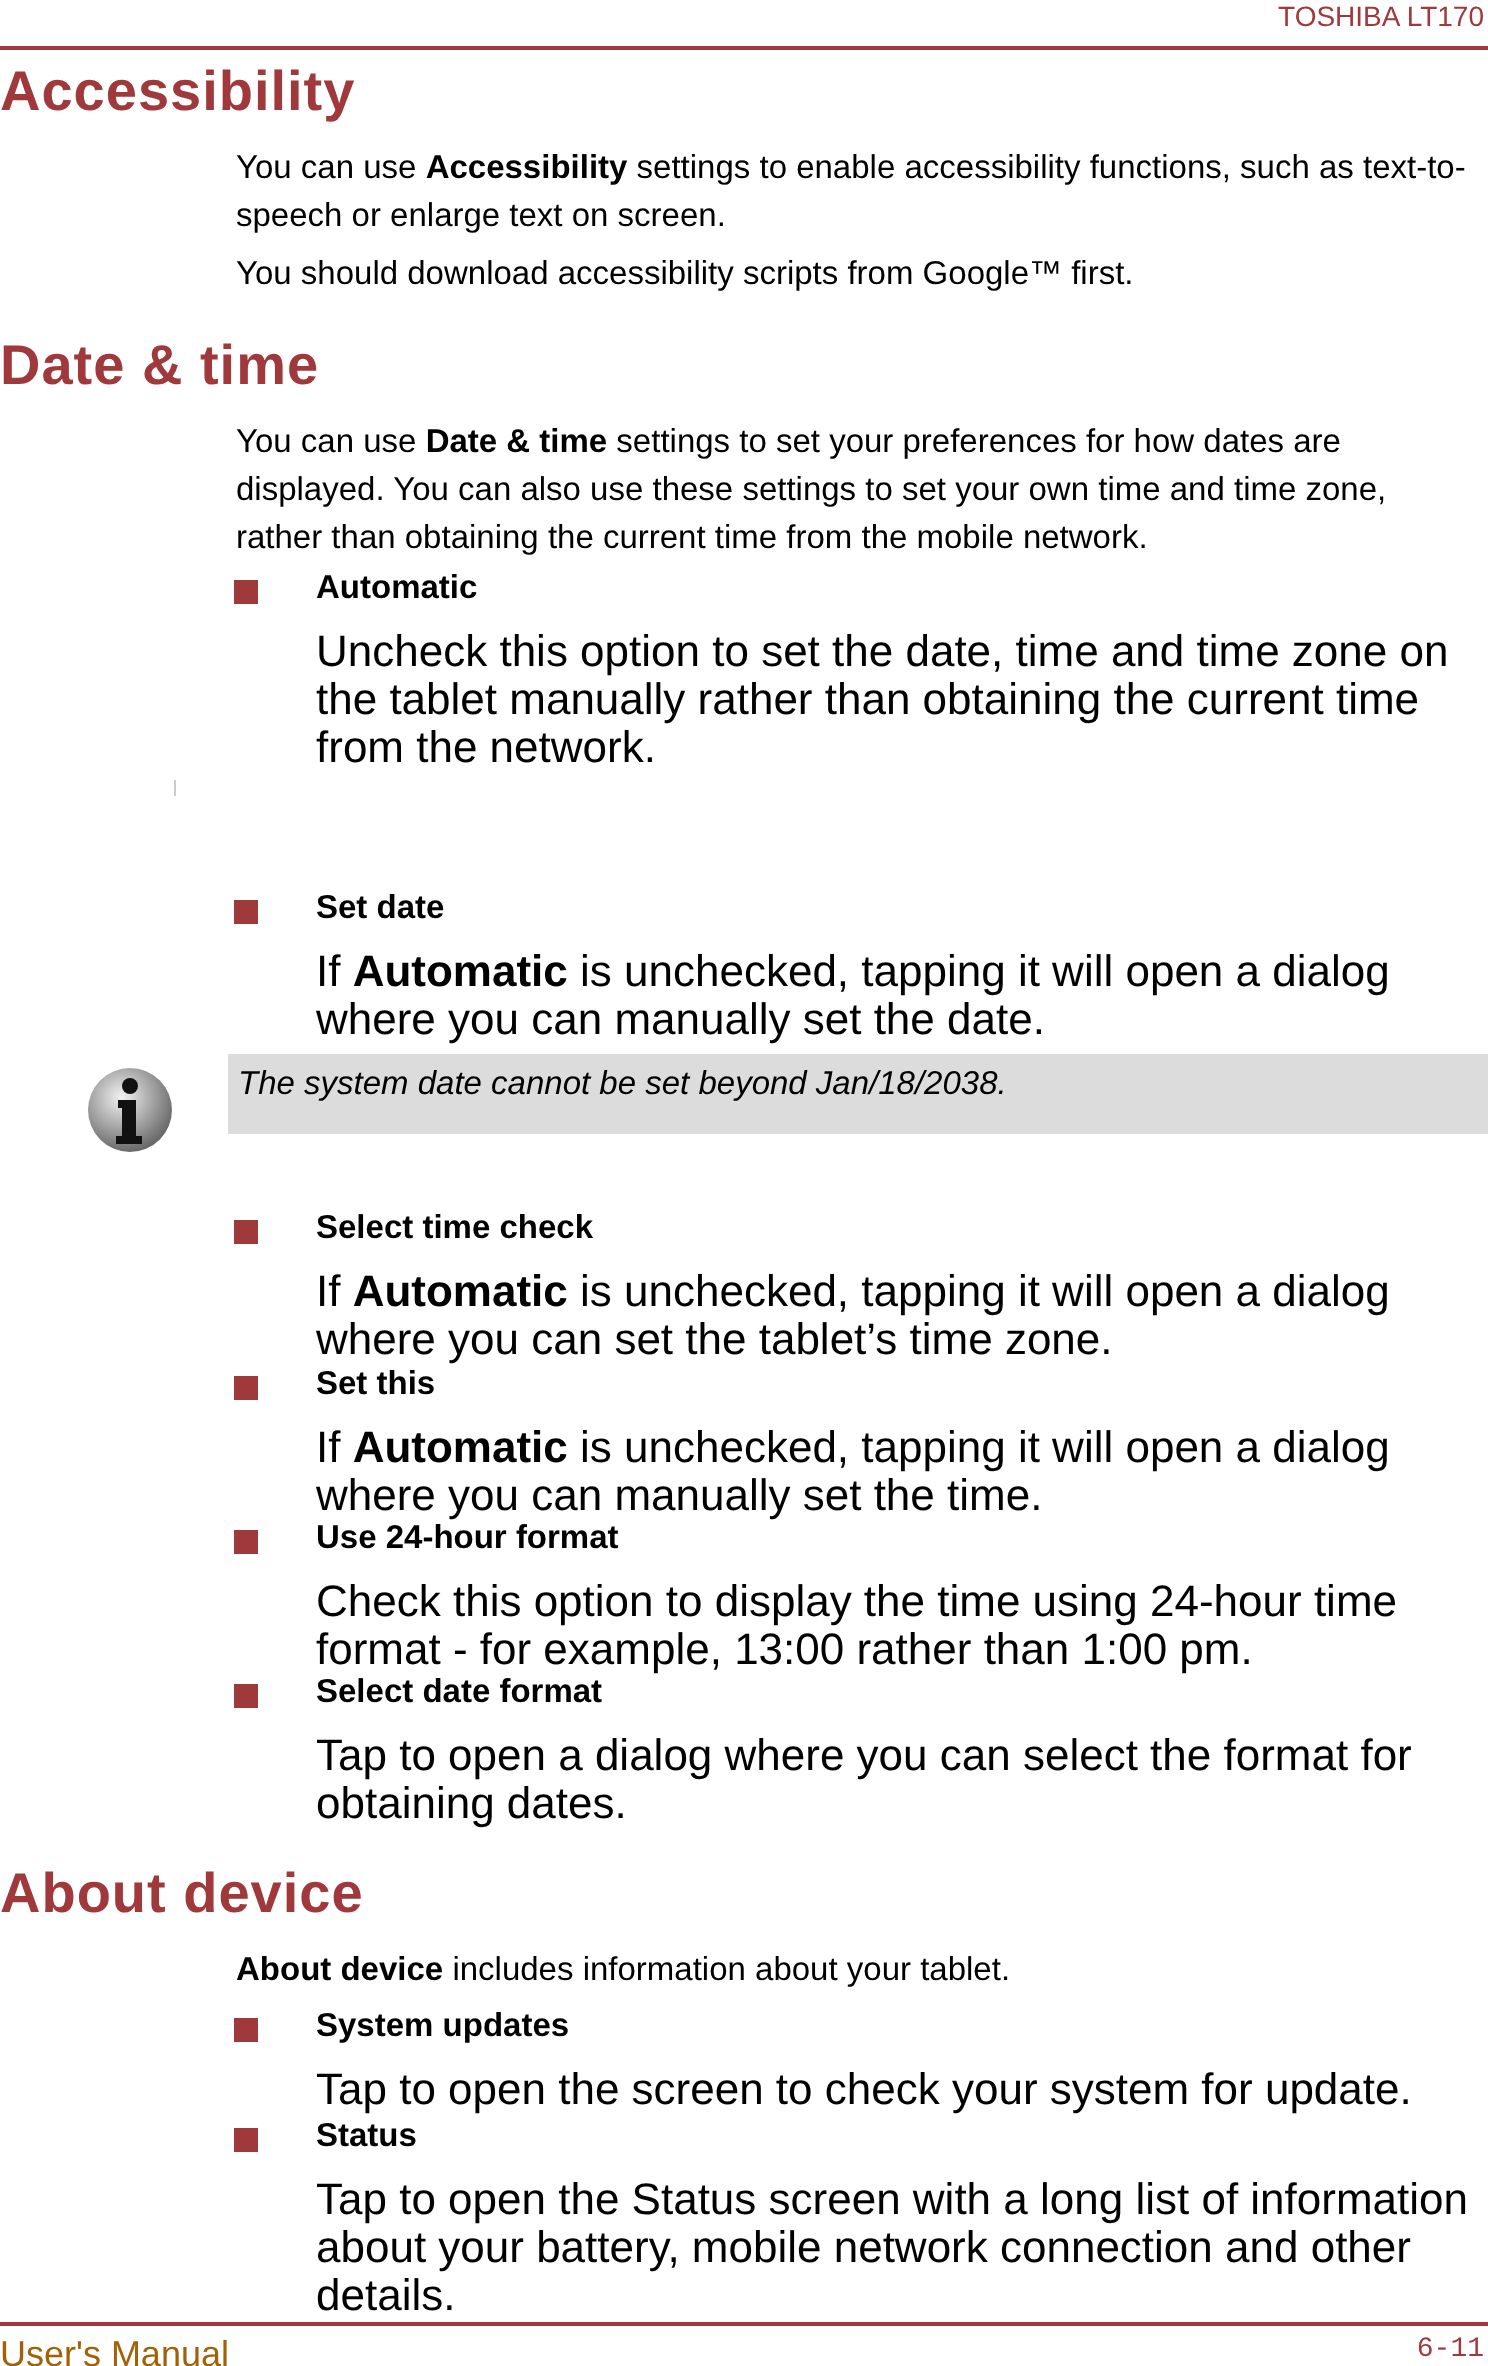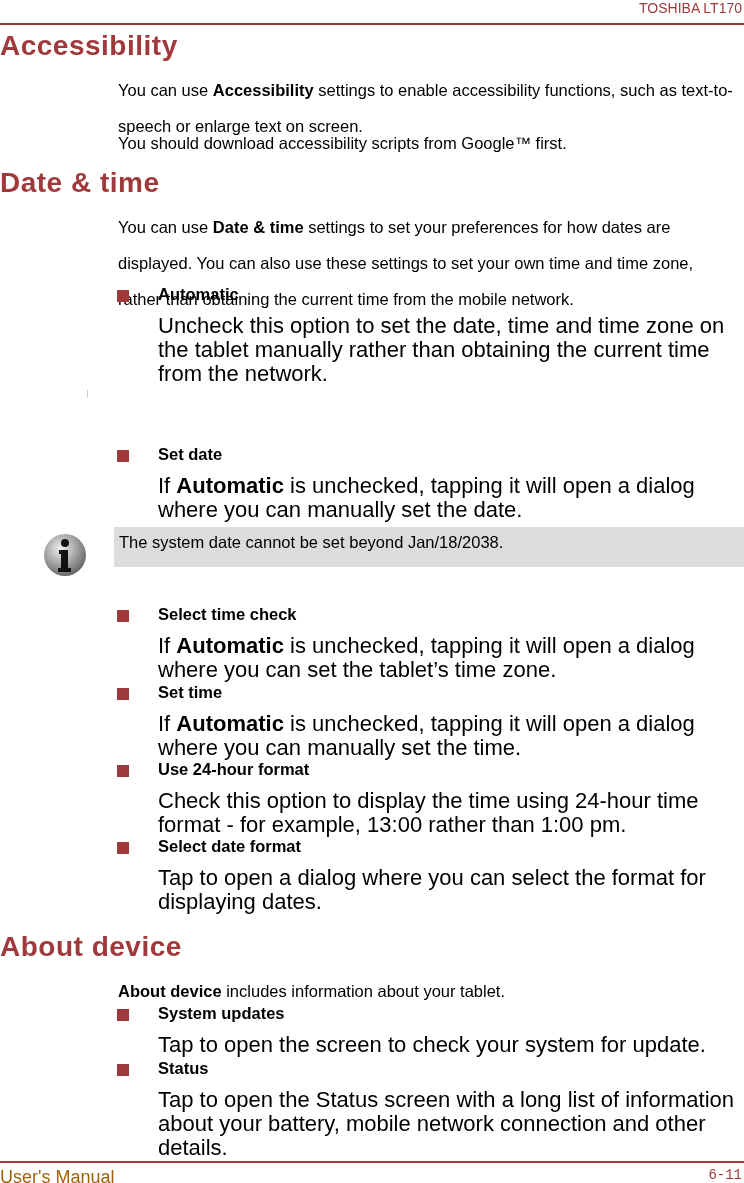--- a/index.html
+++ b/index.html
@@ -2,27 +2,27 @@
 <html><head>
 <meta charset="utf-8">
 <style>
   html, body { margin:0; padding:0; background:#ffffff; }
   body { width:744px; height:1183px; position:relative; overflow:hidden;
          font-family:"Liberation Sans", sans-serif; color:#000; }
   .header-text { position:absolute; right:2px; top:0px; font-size:14px; color:#a0393b;text-align:right; }
   .rule { position:absolute; left:0; width:744px; height:2px; background:#a0393b; }
   .h1 { position:absolute; left:0; font-family:"Liberation Sans", sans-serif; font-weight:bold;
         font-size:28px; color:#a0393b; letter-spacing:0.5px; }
-  .p { position:absolute; left:118px; width:622px; font-size:16.5px; line-height:36px; }
+  .p { position:absolute; left:118px; width:622px; font-size:16.5px; line-height:24px; }
   .sub { position:absolute; left:158px; width:586px; font-size:22px; line-height:24px; }
   .bullet { position:absolute; left:117px; width:12px; height:12px; background:#a0393b; }
   .bhead { position:absolute; left:158px; font-size:16.5px; font-weight:bold; }
   b { font-weight:bold; }
   .note { position:absolute; left:114px; top:527px; width:630px; height:40px; background:#dcdcdc; }
-  .note-text { position:absolute; left:5px; top:6px; font-size:16.5px; }
+  .note-text { position:absolute; left:5px; top:6px; font-style:italic; font-size:16.5px; }
   .info-icon { position:absolute; left:43px; top:533px; width:44px; height:44px; }
   .footer-left { position:absolute; left:0; top:1167px; font-size:18px; color:#a16207; }
   .footer-right { position:absolute; right:2px; top:1167px; font-size:14px; color:#a0393b;font-family:Liberation Mono, monospace; }
   .tick { position:absolute; left:87px; top:390px; width:1px; height:8px; background:#ccc; }
 </style>
 </head>
 <body>
 
 <div class="header-text">TOSHIBA LT170</div>
 <div class="rule" style="top:23px"></div>
@@ -57,30 +57,30 @@
   <circle cx="22" cy="22" r="21" fill="url(#g)"></circle>
   <circle cx="22" cy="10" r="4" fill="#111"></circle>
   <path d="M16 17 H25 V35 H28 V39 H15 V35 H18 V21 H16 Z" fill="#111"></path>
 </svg>
 
 <div class="bullet" style="top:610px"></div>
 <div class="bhead" style="top:605px">Select time check</div>
 <div class="sub" style="top:634px"><span>If </span><b>Automatic</b><span> is unchecked, tapping it will open a dialog where you can set the tablet’s time zone.</span></div>
 
 <div class="bullet" style="top:688px"></div>
-<div class="bhead" style="top:683px">Set time</div>
+<div class="bhead" style="top:683px">Set this</div>
 <div class="sub" style="top:712px"><span>If </span><b>Automatic</b><span> is unchecked, tapping it will open a dialog where you can manually set the time.</span></div>
 
 <div class="bullet" style="top:765px"></div>
 <div class="bhead" style="top:760px">Use 24-hour format</div>
 <div class="sub" style="top:789px">Check this option to display the time using 24-hour time format - for example, 13:00 rather than 1:00 pm.</div>
 
 <div class="bullet" style="top:842px"></div>
 <div class="bhead" style="top:837px">Select date format</div>
-<div class="sub" style="top:866px">Tap to open a dialog where you can select the format for displaying dates.</div>
+<div class="sub" style="top:866px">Tap to open a dialog where you can select the format for obtaining dates.</div>
 
 <div class="h1" style="top:931px">About device</div>
 <div class="p" style="top:973px"><b>About device</b><span> includes information about your tablet.</span></div>
 
 <div class="bullet" style="top:1009px"></div>
 <div class="bhead" style="top:1004px">System updates</div>
 <div class="sub" style="top:1033px">Tap to open the screen to check your system for update.</div>
 
 <div class="bullet" style="top:1064px"></div>
 <div class="bhead" style="top:1059px">Status</div>

